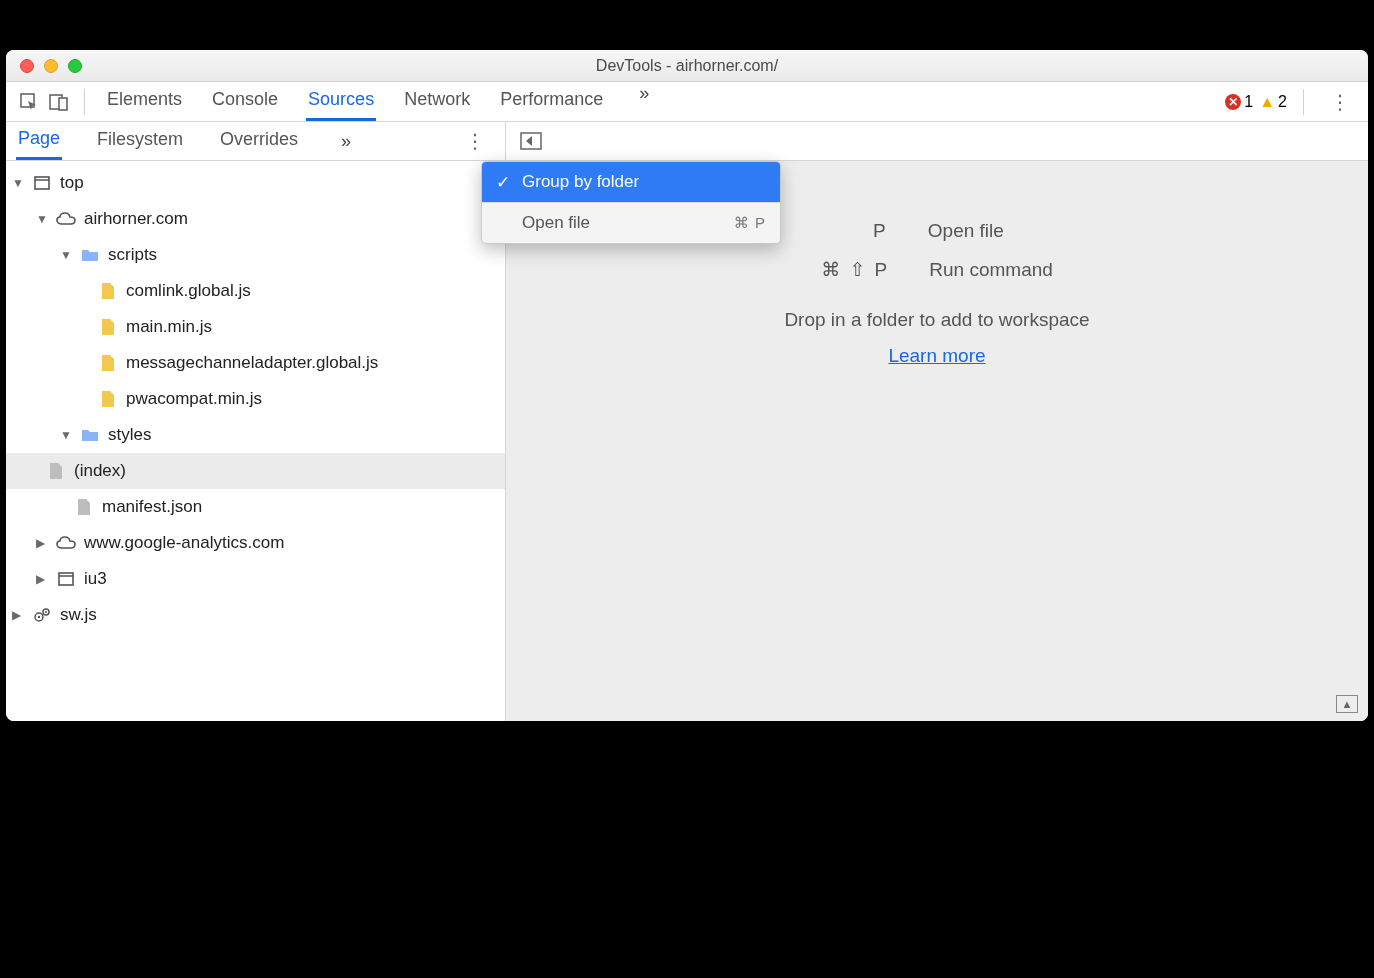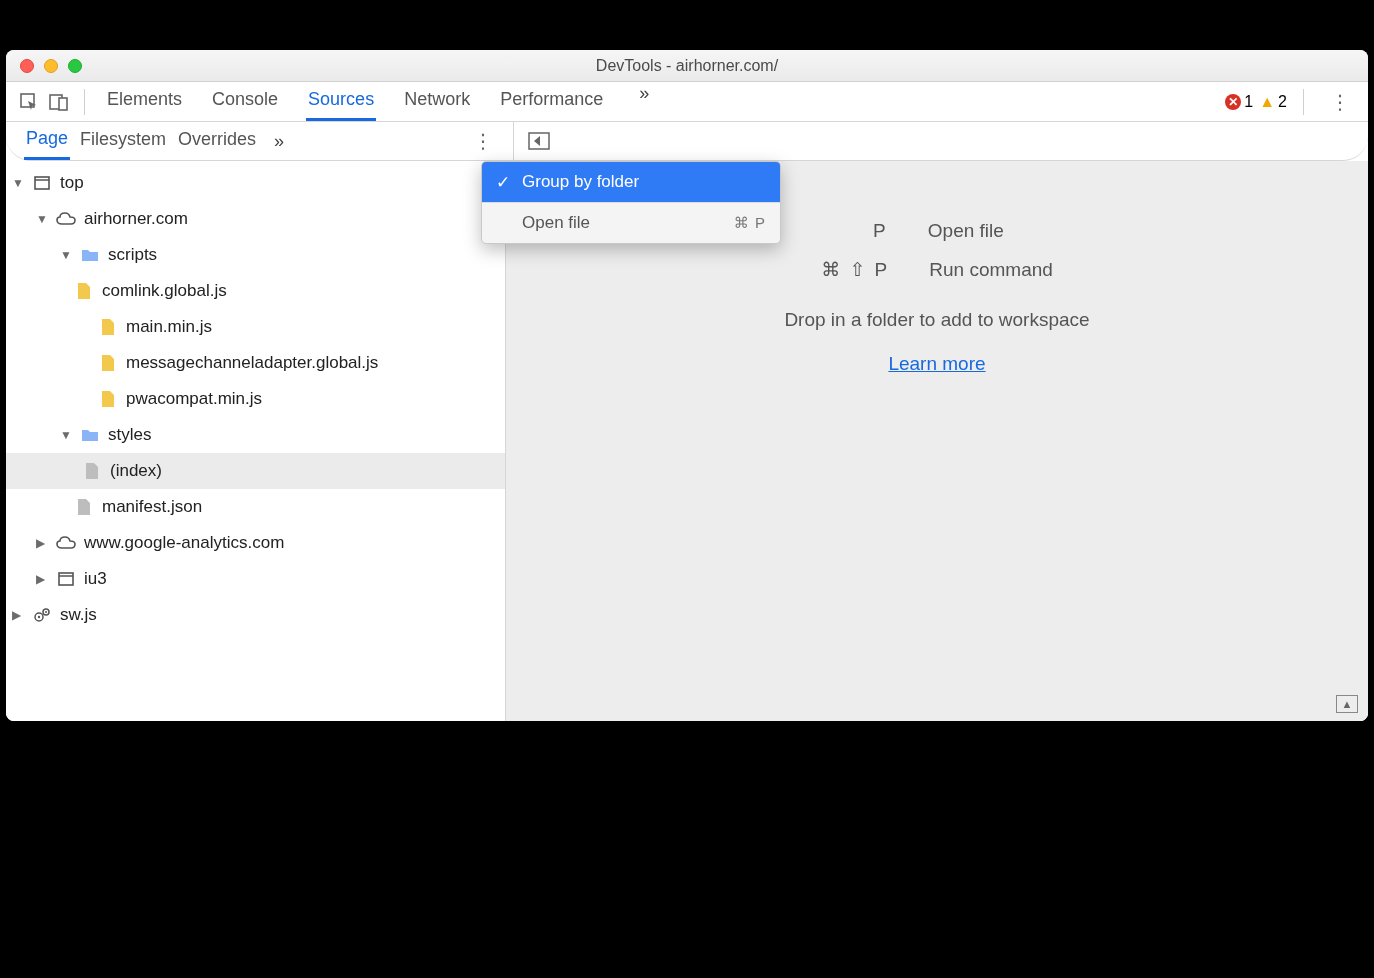--- a/index.html
+++ b/index.html
@@ -30,43 +30,43 @@
   }
   .traffic { display: flex; gap: 10px; padding-left: 14px; }
   .dot { width: 14px; height: 14px; border-radius: 50%; }
   .dot.red { background:#ff5f57; border:1px solid #e24540;}
   .dot.yellow { background:#ffbd2e; border:1px solid #dfa023;}
   .dot.green { background:#28c940; border:1px solid #1bad2d;}
   .wtitle {
     position:absolute; left:0; right:0; text-align:center;
     font-size: 16px; color:#4a4a4a;
   }
-  .toolbars { border-bottom: 1px solid #d6d6d6; border-radius: 25px; }
+  .toolbars { border-bottom: 1px solid #d6d6d6; }
   .row1 {
     height: 40px; display:flex; align-items:center; padding:0 8px;
     border-bottom: 1px solid #d6d6d6;
   }
   .icon-btn { width:30px; height:28px; display:flex; align-items:center; justify-content:center; color:#5a5a5a; }
   .sep { width:1px; height:26px; background:#d0d0d0; margin:0 10px;}
   .tabs1 { display:flex; gap:26px; margin-left:10px; font-size:18px; color:#555;}
   .tab1 { padding:6px 2px 8px; cursor:default;}
   .tab1.active { color:#1769e0; border-bottom:3px solid #1769e0;}
   .row1-right { margin-left:auto; display:flex; align-items:center; gap:6px;}
   .chevrons { font-size:18px; color:#444; padding:0 8px;}
   .err-badge { display:flex; align-items:center; gap:3px; font-size:16px;}
   .circ { width:16px;height:16px;border-radius:50%; display:flex;align-items:center;justify-content:center; color:#fff; font-size:12px; font-weight:bold;}
   .circ.red{background:#d93025;}
   .tri { color:#f2a600; font-size:16px;}
   .vdots{ font-size:20px; color:#666; padding:0 10px;}
   .row2 {
     height: 38px; display:flex; align-items:stretch;
   }
   .left-subtabs {
-    display:flex; align-items:center; padding-left:10px; gap:8px; font-size:18px; color:#555;
-    flex: 0 0 500px; border-right:1px solid #d6d6d6;margin-left:8px;
+    display:flex; align-items:center; padding-left:10px; gap:33px; font-size:18px; color:#555;
+    flex: 0 0 500px; border-right:1px solid #d6d6d6;
   }
   .subtab { padding:5px 2px 8px;}
   .subtab.active { color:#1769e0; border-bottom:3px solid #1769e0;}
   .left-subtabs .over { margin-left:auto; margin-right:10px;}
   .right-sub {
     display:flex; align-items:center; padding:0 10px;
   }
   .body {
     display:flex; height: 560px; background:#fff;
   }
@@ -80,21 +80,21 @@
   .tree-row.sel { background:#ebebeb;}
   .arrow { width:12px; color:#6b6b6b; font-size:12px;}
   .ic { width:20px; display:flex; justify-content:center;}
   .main {
     flex:1; background:#ededed; position:relative;
     display:flex; flex-direction:column; align-items:center;
     padding-top:50px; font-size:19px; color:#555;
   }
   .hint-row { display:flex; align-items:center; gap:40px; margin:8px 0;}
   .hint-keys { font-family: inherit; letter-spacing:2px;}
-  .link { color:#1769e0; text-decoration:underline; margin-top:22px;}
+  .link { color:#1769e0; text-decoration:underline; margin-top:14px;}
   .popup {
     position:absolute; top:0; left:-25px; width:300px;
     background:#f4f4f4; border:1px solid #c9c9c9; border-radius:5px;
     box-shadow:0 6px 18px rgba(0,0,0,.25); overflow:hidden;
     font-size:17px;
   }
   .popup-row { display:flex; align-items:center; height:40px; padding:0 14px; gap:10px;}
   .popup-row.hl { background:#2f7bf5; color:#fff;}
   .popup-row .chk { width:16px;}
   .popup-row .short { margin-left:auto; color:#777; font-size:15px; letter-spacing:1px;}
@@ -204,21 +204,21 @@
       <div class="tree-row" style="padding-left:54px">
         <span class="arrow">▼</span>
         <span class="ic">
             <svg width="18" height="14">
               <path d="M1 2h6l2 2h8v9H1z" fill="#8ab4f8"></path>
             </svg>
           </span>
         <span>scripts</span>
       </div>
 
-      <div class="tree-row" style="padding-left:68px">
+      <div class="tree-row" style="padding-left:92px">
         <span class="ic">
             <svg width="14" height="16">
               <path d="M1 0h8l4 4v12H1z" fill="#f2c94c"></path>
             </svg>
           </span>
         <span>comlink.global.js</span>
       </div>
       <div class="tree-row" style="padding-left:92px">
         <span class="ic">
             <svg width="14" height="16">
@@ -247,21 +247,21 @@
       <div class="tree-row" style="padding-left:54px">
         <span class="arrow">▼</span>
         <span class="ic">
             <svg width="18" height="14">
               <path d="M1 2h6l2 2h8v9H1z" fill="#8ab4f8"></path>
             </svg>
           </span>
         <span>styles</span>
       </div>
 
-      <div class="tree-row sel" style="padding-left:76px">
+      <div class="tree-row sel" style="padding-left:40px">
         <span class="ic">
             <svg width="14" height="16">
               <path d="M1 0h8l4 4v12H1z" fill="#bdbdbd"></path>
             </svg>
           </span>
         <span>(index)</span>
       </div>
       <div class="tree-row" style="padding-left:68px">
         <span class="ic">
             <svg width="14" height="16">

